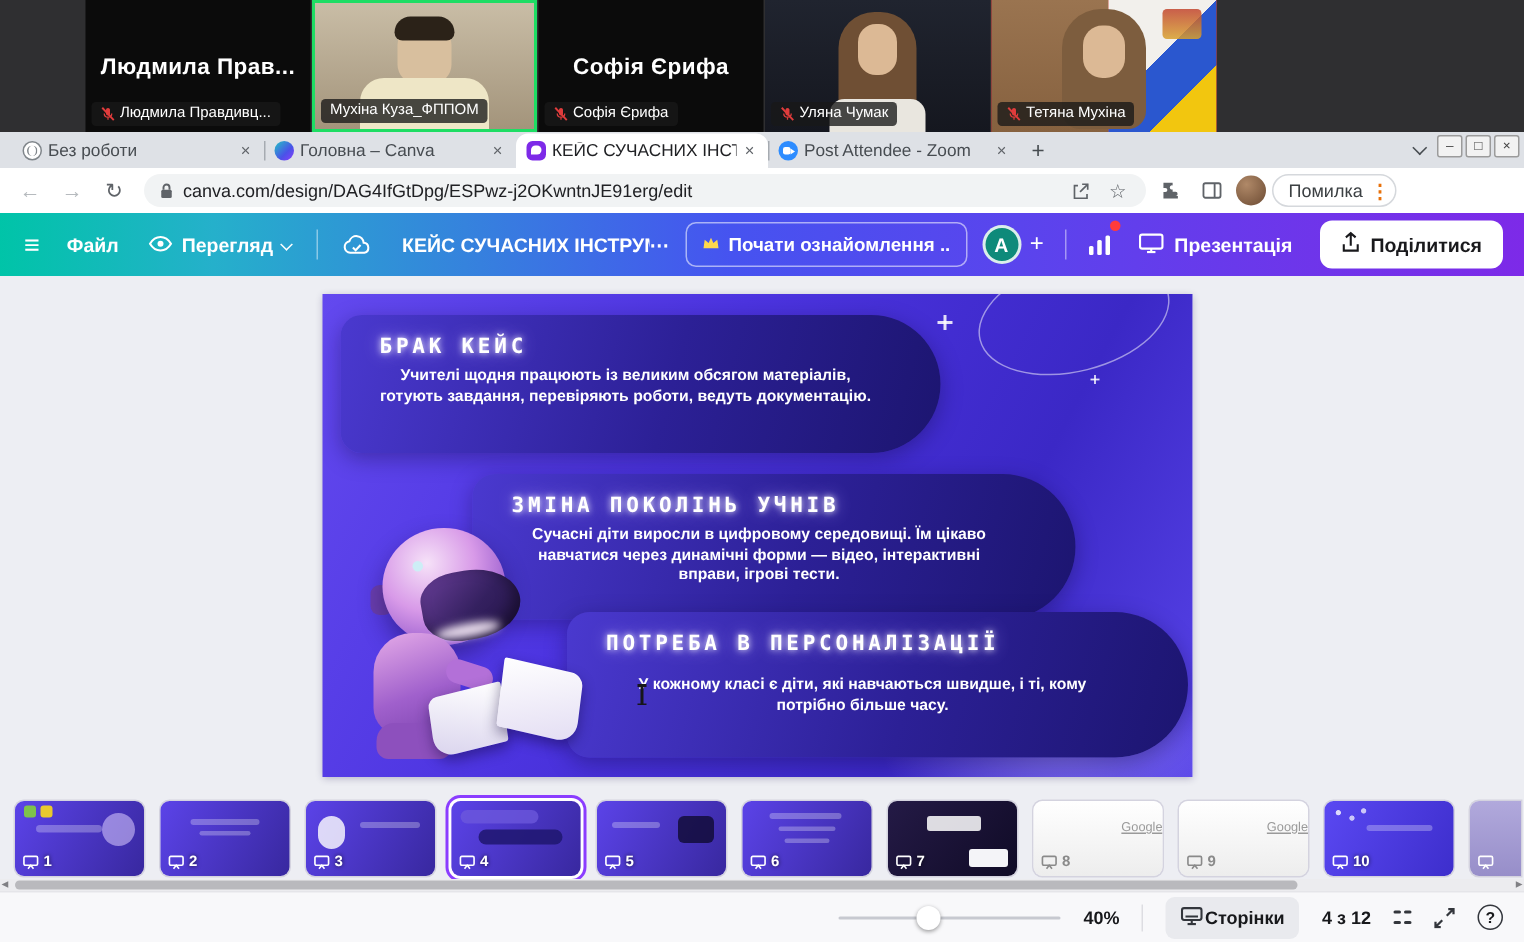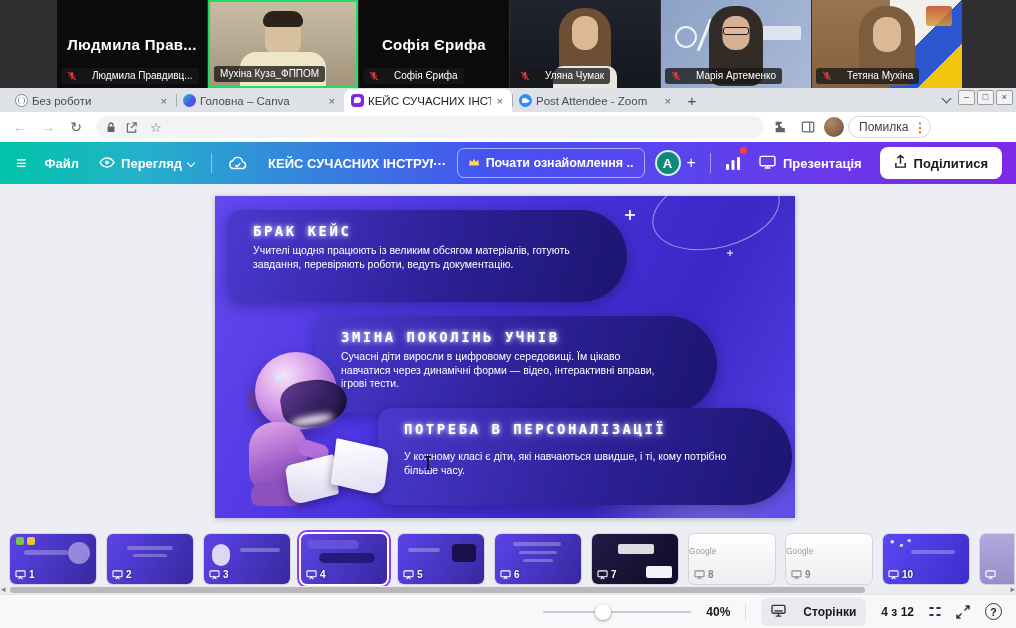--- a/index.html
+++ b/index.html
@@ -3,21 +3,21 @@
 <meta charset="utf-8">
 <style>
   * { box-sizing: border-box; margin: 0; padding: 0; }
   html,body { width:1016px; height:628px; overflow:hidden; font-family:"Liberation Sans",sans-serif; background:#edeef3; }
 
   
   .zoom-strip { height:88px; background:#2f2f31; display:flex; padding-left:57px; }
   .tile { width:150px; height:88px; position:relative; margin-right:1px; background:#0b0b0b; overflow:hidden; flex:0 0 auto; }
   .tile.active-speaker { border:2px solid #1edd64; }
   .display-name { position:absolute; inset:0; display:flex; align-items:center; justify-content:center; color:#fff; font-size:15px; font-weight:bold; letter-spacing:.3px; }
-  .name-tag { position:absolute; left:4px; bottom:4px; background:rgba(24,24,24,.78); color:#fff; font-size:10px; line-height:1; padding:3px 6px; border-radius:3px; display:flex; align-items:center; gap:15px; max-width:142px; white-space:nowrap; }
+  .name-tag { position:absolute; left:4px; bottom:4px; background:rgba(24,24,24,.78); color:#fff; font-size:10px; line-height:1; padding:3px 6px; border-radius:3px; display:flex; align-items:center; gap:3px; max-width:142px; white-space:nowrap; }
   .mic-muted svg { display:block; }
   
   .v-man { background:linear-gradient(#c9bda6,#a3947b); }
   .p-head { position:absolute; left:50%; transform:translateX(-50%); }
   .v-man .p-head { top:12px; width:36px; height:42px; border-radius:16px 16px 13px 13px; background:#d8bf9e; }
   .v-man .p-head::before { content:""; position:absolute; top:-3px; left:-2px; right:-2px; height:16px; border-radius:16px 16px 8px 8px; background:#2b2218; }
   .v-man .p-body { position:absolute; bottom:0; left:50%; transform:translateX(-50%); width:86px; height:34px; border-radius:16px 16px 0 0; background:#eee6c6; }
   .v-dark { background:linear-gradient(#20242f,#15171f); }
   .v-dark .hair { position:absolute; top:8px; left:50%; transform:translateX(-50%); width:52px; height:78px; border-radius:24px 24px 10px 10px; background:#6f4f34; }
   .v-dark .face { position:absolute; top:16px; left:50%; transform:translateX(-50%); width:26px; height:34px; border-radius:12px; background:#dcb995; }
@@ -96,21 +96,21 @@
   .deco-ellipse { position:absolute; right:14px; top:-22px; width:130px; height:74px; border:1.5px solid rgba(255,255,255,.5); border-radius:50%; transform:rotate(-14deg); }
   .deco-glow { position:absolute; right:-30px; bottom:-34px; width:240px; height:110px; background:radial-gradient(ellipse at center,rgba(200,190,255,.4),rgba(200,190,255,0) 70%); }
   .sparkle { position:absolute; width:10px; height:10px; }
   .sparkle::before,.sparkle::after { content:""; position:absolute; background:rgba(255,255,255,.85); }
   .sparkle::before { left:4px; top:0; width:2px; height:10px; }
   .sparkle::after { left:0; top:4px; width:10px; height:2px; }
   .sp1 { right:160px; top:14px; } .sp2 { right:60px; top:52px; transform:scale(.6); }
 
   .card { position:absolute; background:linear-gradient(105deg,#4a39cf 0%,#2c2096 55%,#1c1570 100%); border-radius:22px 72px 72px 22px; color:#fff; padding:13px 46px 10px 26px; box-shadow:0 4px 14px rgba(15,8,60,.35); }
   .card h3 { font-family:"DejaVu Sans Mono",monospace; font-size:14px; letter-spacing:2.5px; font-weight:bold; margin-bottom:5px; text-shadow:0 0 4px rgba(255,255,255,.95),0 0 11px rgba(176,156,255,.9); white-space:nowrap; }
-  .card p { font-size:10.5px; line-height:1.3; font-weight:normal; }
+  .card p { font-size:10.5px; line-height:1.3; font-weight:bold;text-align:center; }
   .card1 { left:12px; top:14px; width:400px; height:92px; }
   .card2 { left:100px; top:120px; width:402px; height:97px; }
   .card3 { left:163px; top:212px; width:414px; height:97px; }
   .card3 p { margin-top:13px; }
 
   .robot { position:absolute; left:8px; top:152px; width:170px; height:170px; }
   .r-ear { position:absolute; left:24px; top:42px; width:15px; height:20px; background:#6a3fae; border-radius:6px; }
   .r-head { position:absolute; left:32px; top:4px; width:82px; height:78px; border-radius:50%; background:radial-gradient(circle at 36% 30%,#f6e2f8 0%,#d89ae8 42%,#9a5ece 76%,#7a3fae 100%); box-shadow:0 8px 16px rgba(25,8,70,.45); }
   .r-eye { position:absolute; left:52px; top:26px; width:7px; height:7px; border-radius:50%; background:#cdeef6; }
   .r-visor { position:absolute; left:58px; top:32px; width:66px; height:46px; background:linear-gradient(140deg,#6a3f9a 0%,#34205f 55%,#241449 100%); border-radius:42% 58% 55% 45%; transform:rotate(-10deg); box-shadow:inset -4px -4px 10px rgba(0,0,0,.4); }
@@ -129,41 +129,41 @@
 
   
   .filmstrip { height:54px; display:flex; align-items:center; padding-left:10px; gap:11px; background:#edeef3; }
   .thumb { width:86px; height:50px; border-radius:6px; position:relative; flex:0 0 auto; background:linear-gradient(118deg,#5b43e8,#38289f); box-shadow:0 0 0 1px rgba(30,20,80,.12); overflow:hidden; }
   .thumb .bar { position:absolute; background:rgba(255,255,255,.28); border-radius:4px; }
   .thumb.selected { box-shadow:0 0 0 2px #fff,0 0 0 4px #8b3dff; }
   .badge { position:absolute; left:5px; bottom:4px; display:flex; align-items:center; gap:3px; color:#fff; font-size:10px; font-weight:bold; text-shadow:0 0 3px rgba(0,0,0,.75); }
   .badge svg { display:block; }
   .thumb.white-thumb { background:linear-gradient(#ffffff,#ededed); }
   .thumb.white-thumb .badge { color:#8a8a8a; text-shadow:none; }
-  .google-word { position:absolute; left:0; right:0; top:12px; text-align:left; font-size:8.5px; color:#9a9a9a; }
+  .google-word { position:absolute; left:0; right:0; top:12px; text-align:right; font-size:8.5px; color:#9a9a9a;text-decoration:underline; }
   .thumb.dark-thumb { background:linear-gradient(130deg,#241a46,#100b26); }
   .dark-thumb .whitebox { position:absolute; right:6px; bottom:6px; width:26px; height:12px; background:#f4f4f8; border-radius:2px; }
   .dark-thumb .midbox { position:absolute; left:26px; top:10px; width:36px; height:10px; background:rgba(255,255,255,.85); border-radius:2px; }
   .t1 .pill { position:absolute; left:6px; top:3px; width:8px; height:8px; background:#7ec24a; border-radius:2px; box-shadow:11px 0 0 #e8c92e; }
   .t1 .persona { position:absolute; right:6px; top:8px; width:22px; height:22px; border-radius:50%; background:rgba(220,205,255,.55); }
   .t10 { background:linear-gradient(118deg,#5a48f2,#3d2ecc); }
   .t10 .spk { position:absolute; left:4px; top:3px; width:26px; height:12px; background:radial-gradient(circle at 20% 40%,rgba(255,255,255,.8) 1.5px,transparent 2px),radial-gradient(circle at 55% 70%,rgba(255,255,255,.7) 1.5px,transparent 2px),radial-gradient(circle at 85% 30%,rgba(255,255,255,.7) 1.5px,transparent 2px); }
   .t11 { width:34px; border-radius:6px 0 0 6px; background:linear-gradient(#b1a9dc,#978ec9); }
   .fs-scroll { height:8px; position:relative; background:#ececef; }
   .fs-scroll .track-thumb { position:absolute; left:10px; top:1px; width:855px; height:6px; background:#b9b9bd; border-radius:3px; }
   .fs-arrow { position:absolute; top:-2px; font-size:9px; color:#808084; }
   .fs-arrow.left { left:1px; } .fs-arrow.right { right:1px; }
 
   
   .statusbar { height:34px; background:#f8f8fa; border-top:1px solid #e5e5e9; display:flex; align-items:center; justify-content:flex-end; padding:0 14px; gap:15px; color:#17181b; }
   .zoom-slider { width:148px; height:2px; background:#c7c9d0; border-radius:1px; position:relative; }
   .zoom-slider .sl-thumb { position:absolute; left:35%; top:-7px; width:16px; height:16px; background:#fff; border-radius:50%; box-shadow:0 1px 3px rgba(0,0,0,.4); }
   .zoom-pct { font-size:12px; font-weight:bold; }
   .sb-sep { width:1px; height:18px; background:#dddde2; }
-  .pages-btn { display:flex; align-items:center; gap:17px; background:#e9eaee; border-radius:6px; padding:6px 10px; font-size:12px; font-weight:bold; }
+  .pages-btn { display:flex; align-items:center; gap:1px; background:#e9eaee; border-radius:6px; padding:6px 10px; font-size:12px; font-weight:bold; }
   .page-ind { font-size:12px; font-weight:bold; }
   .sb-ic { display:flex; align-items:center; justify-content:center; }
   .grid-ic { display:grid; grid-template-columns:5px 5px; grid-template-rows:5px 5px; gap:2px; }
   .grid-ic i { border:1.5px solid #33363c; border-radius:1px; }
   .help-ic { width:17px; height:17px; border:1.5px solid #33363c; border-radius:50%; font-size:10.5px; font-weight:bold; display:flex; align-items:center; justify-content:center; }
 </style>
 </head>
 <body>
 
 <div class="zoom-strip">
@@ -216,39 +216,20 @@
             <path d="M6 1.2c-.9 0-1.6.7-1.6 1.6v2.7c0 .9.7 1.6 1.6 1.6s1.6-.7 1.6-1.6V2.8C7.6 1.9 6.9 1.2 6 1.2z" fill="#e03c3c"></path>
             <path d="M3 5.5c0 1.7 1.3 3 3 3s3-1.3 3-3" stroke="#e03c3c" fill="none"></path>
             <line x1="6" y1="8.5" x2="6" y2="10.6" stroke="#e03c3c"></line>
             <line x1="1.4" y1="1" x2="10.6" y2="10.9" stroke="#e03c3c" stroke-width="1.5"></line>
           </svg>
         </span>
       <span>Уляна Чумак</span>
     </div>
   </div>
 
-  <div class="tile v-uni">
-    <div class="logo-ring"></div>
-    <div class="logo-slash"></div>
-    <div class="logo-word"></div>
-    <div class="hair"></div>
-    <div class="face"></div>
-    <div class="glasses"></div>
-    <div class="name-tag">
-      <span class="mic-muted">
-          <svg width="10" height="10" viewBox="0 0 12 12">
-            <path d="M6 1.2c-.9 0-1.6.7-1.6 1.6v2.7c0 .9.7 1.6 1.6 1.6s1.6-.7 1.6-1.6V2.8C7.6 1.9 6.9 1.2 6 1.2z" fill="#e03c3c"></path>
-            <path d="M3 5.5c0 1.7 1.3 3 3 3s3-1.3 3-3" stroke="#e03c3c" fill="none"></path>
-            <line x1="6" y1="8.5" x2="6" y2="10.6" stroke="#e03c3c"></line>
-            <line x1="1.4" y1="1" x2="10.6" y2="10.9" stroke="#e03c3c" stroke-width="1.5"></line>
-          </svg>
-        </span>
-      <span>Марія Артеменко</span>
-    </div>
-  </div>
 
   <div class="tile v-city">
     <div class="castle"></div>
     <div class="flag"></div>
     <div class="crest"></div>
     <div class="hair"></div>
     <div class="face"></div>
     <div class="name-tag">
       <span class="mic-muted">
           <svg width="10" height="10" viewBox="0 0 12 12">
@@ -297,20 +278,21 @@
   <span class="nav-ic dim">←</span>
   <span class="nav-ic dim">→</span>
   <span class="nav-ic">↻</span>
   <div class="urlbox">
     <span class="lock-icon">
         <svg width="10" height="11" viewBox="0 0 10 11">
           <rect x="1.5" y="4.5" width="7" height="5.5" rx="1" fill="#5f6368"></rect>
           <path d="M3 4.5V3a2 2 0 0 1 4 0v1.5" stroke="#5f6368" stroke-width="1.3" fill="none"></path>
         </svg>
       </span>
+    <span class="url-text">canva.com/design/DAG4IfGtDpg/ESPwz-j2OKwntnJE91erg/edit</span>
     <span class="inurl-ic share-ic">
         <svg width="13" height="13" viewBox="0 0 14 14" fill="none" stroke="#5f6368" stroke-width="1.2">
           <path d="M5 3h-2.5v9h9V9"></path>
           <path d="M8 2h4v4"></path>
           <path d="M12 2L6.5 7.5"></path>
         </svg>
       </span>
     <span class="inurl-ic">☆</span>
   </div>
   <span class="bar-ic puzzle">

